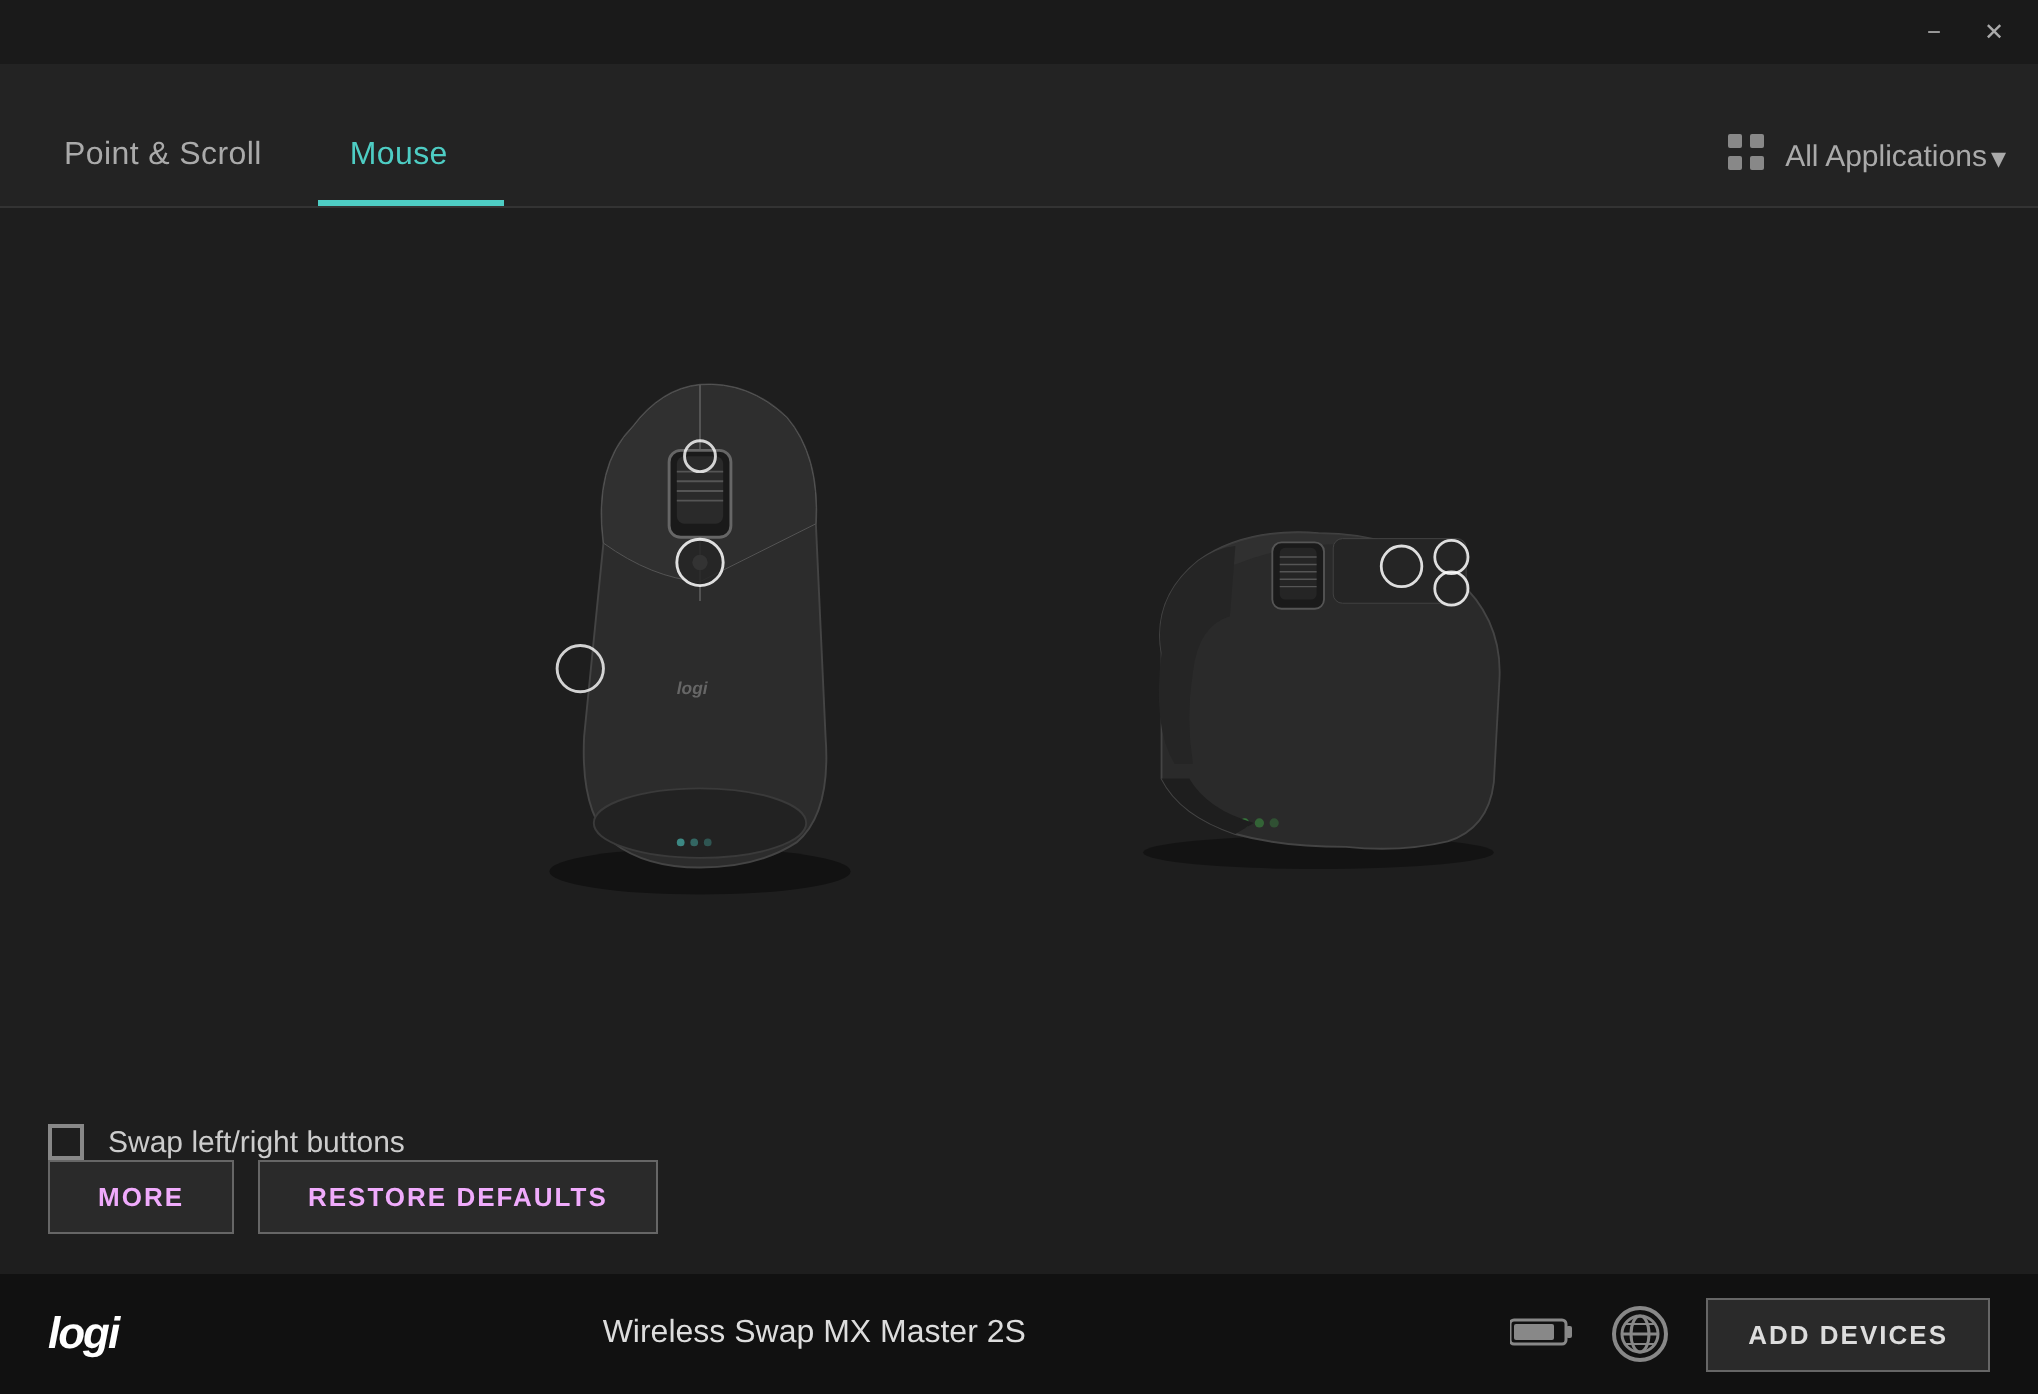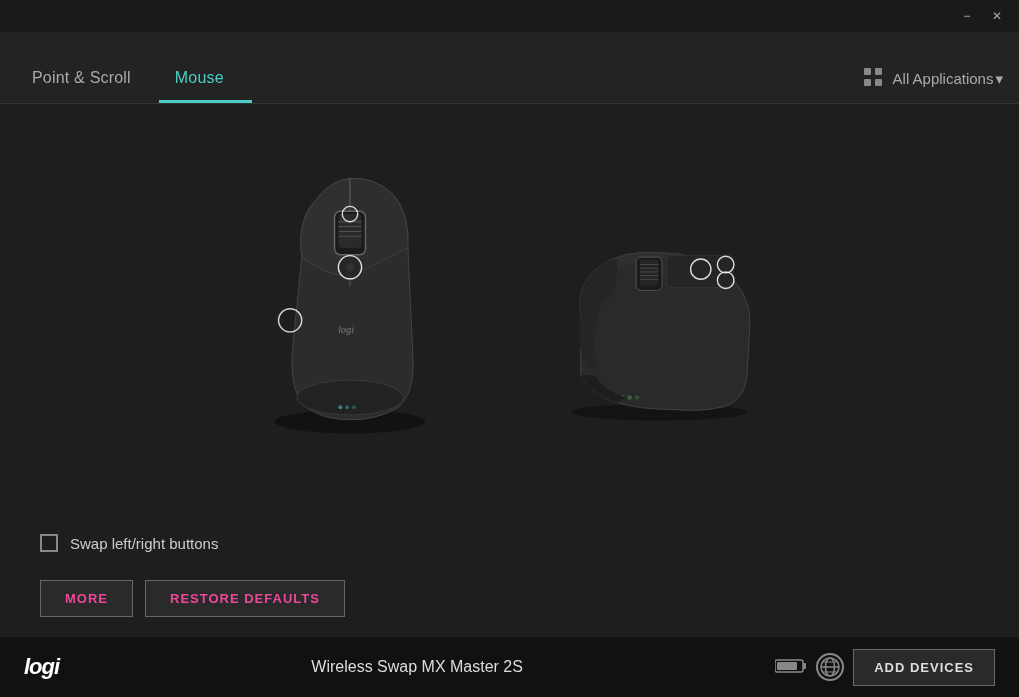--- a/index.html
+++ b/index.html
@@ -142,24 +142,24 @@
     
     .mouse-side {
       position: relative;
       width: 240px;
       height: 200px;
       margin-top: 40px;
     }
 
     
     .bottom-controls {
-      padding: 16px 32px 20px 40px;
+      padding: 16px 32px 20px 24px;
       display: flex;
       flex-direction: column;
-      gap: 28px;
+      gap: 0;
     }
     .swap-row {
       display: flex;
       align-items: center;
       gap: 12px;
     }
     .checkbox {
       width: 18px;
       height: 18px;
       border: 2px solid #888;
@@ -172,21 +172,21 @@
       font-size: 15px;
     }
     .button-row {
       display: flex;
       gap: 12px;
     }
     .btn {
       padding: 10px 24px;
       border: 1px solid #666;
       background: #2a2a2a;
-      color: #ec4899;
+      color: #f0abfc;
       font-size: 13px;
       font-weight: 600;
       cursor: pointer;
       letter-spacing: 1px;
       text-transform: uppercase;
     }
 
     
     .footer {
       height: 60px;
@@ -206,21 +206,21 @@
     .device-name {
       flex: 1;
       text-align: center;
       color: #ddd;
       font-size: 16px;
       font-weight: 400;
     }
     .footer-right {
       display: flex;
       align-items: center;
-      gap: 9px;
+      gap: 19px;
     }
     .globe-icon {
       width: 28px;
       height: 28px;
       border: 2px solid #888;
       border-radius: 50%;
       display: flex;
       align-items: center;
       justify-content: center;
       color: #888;

